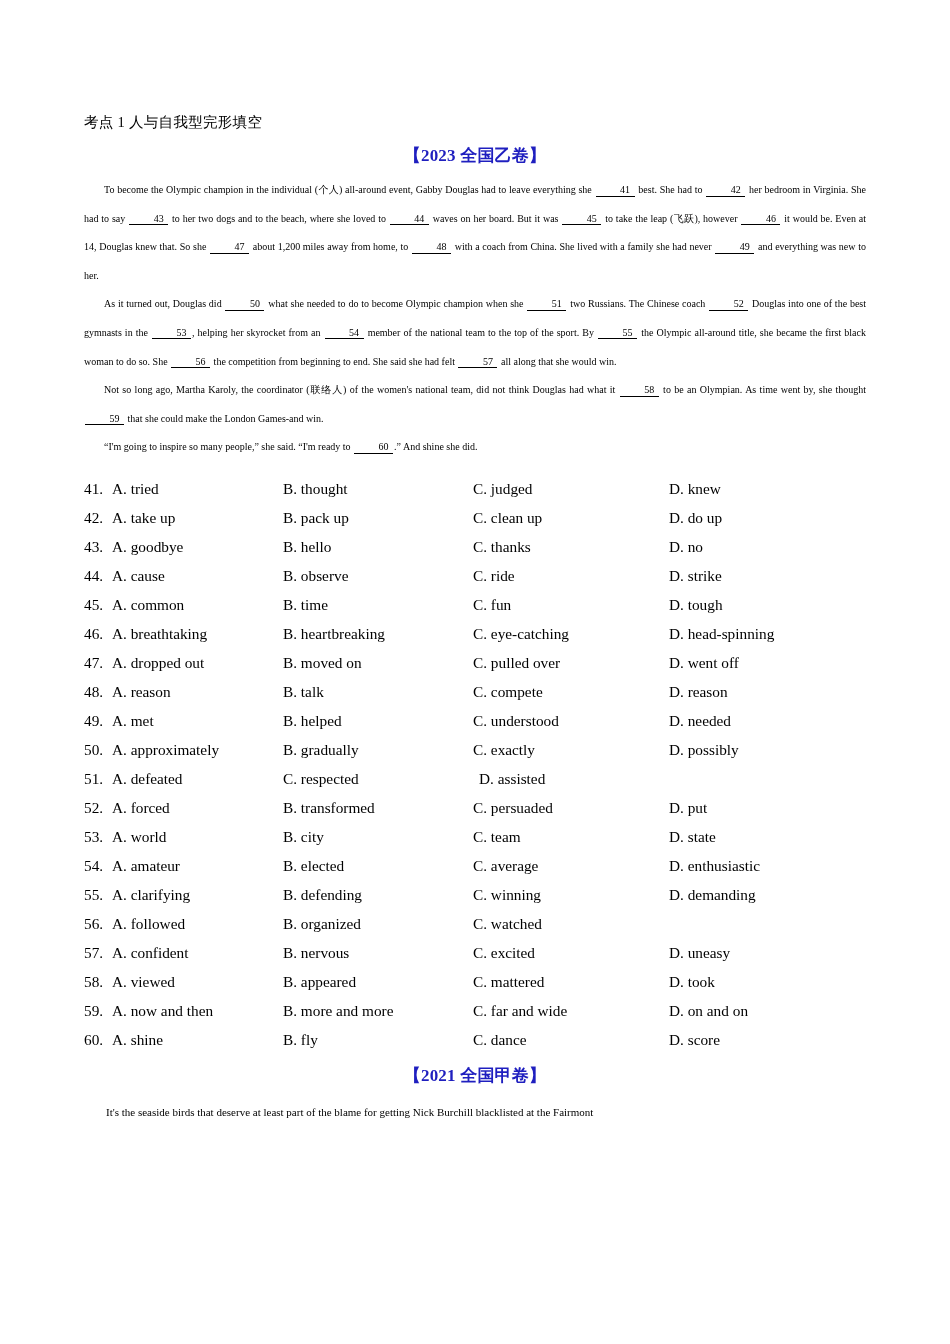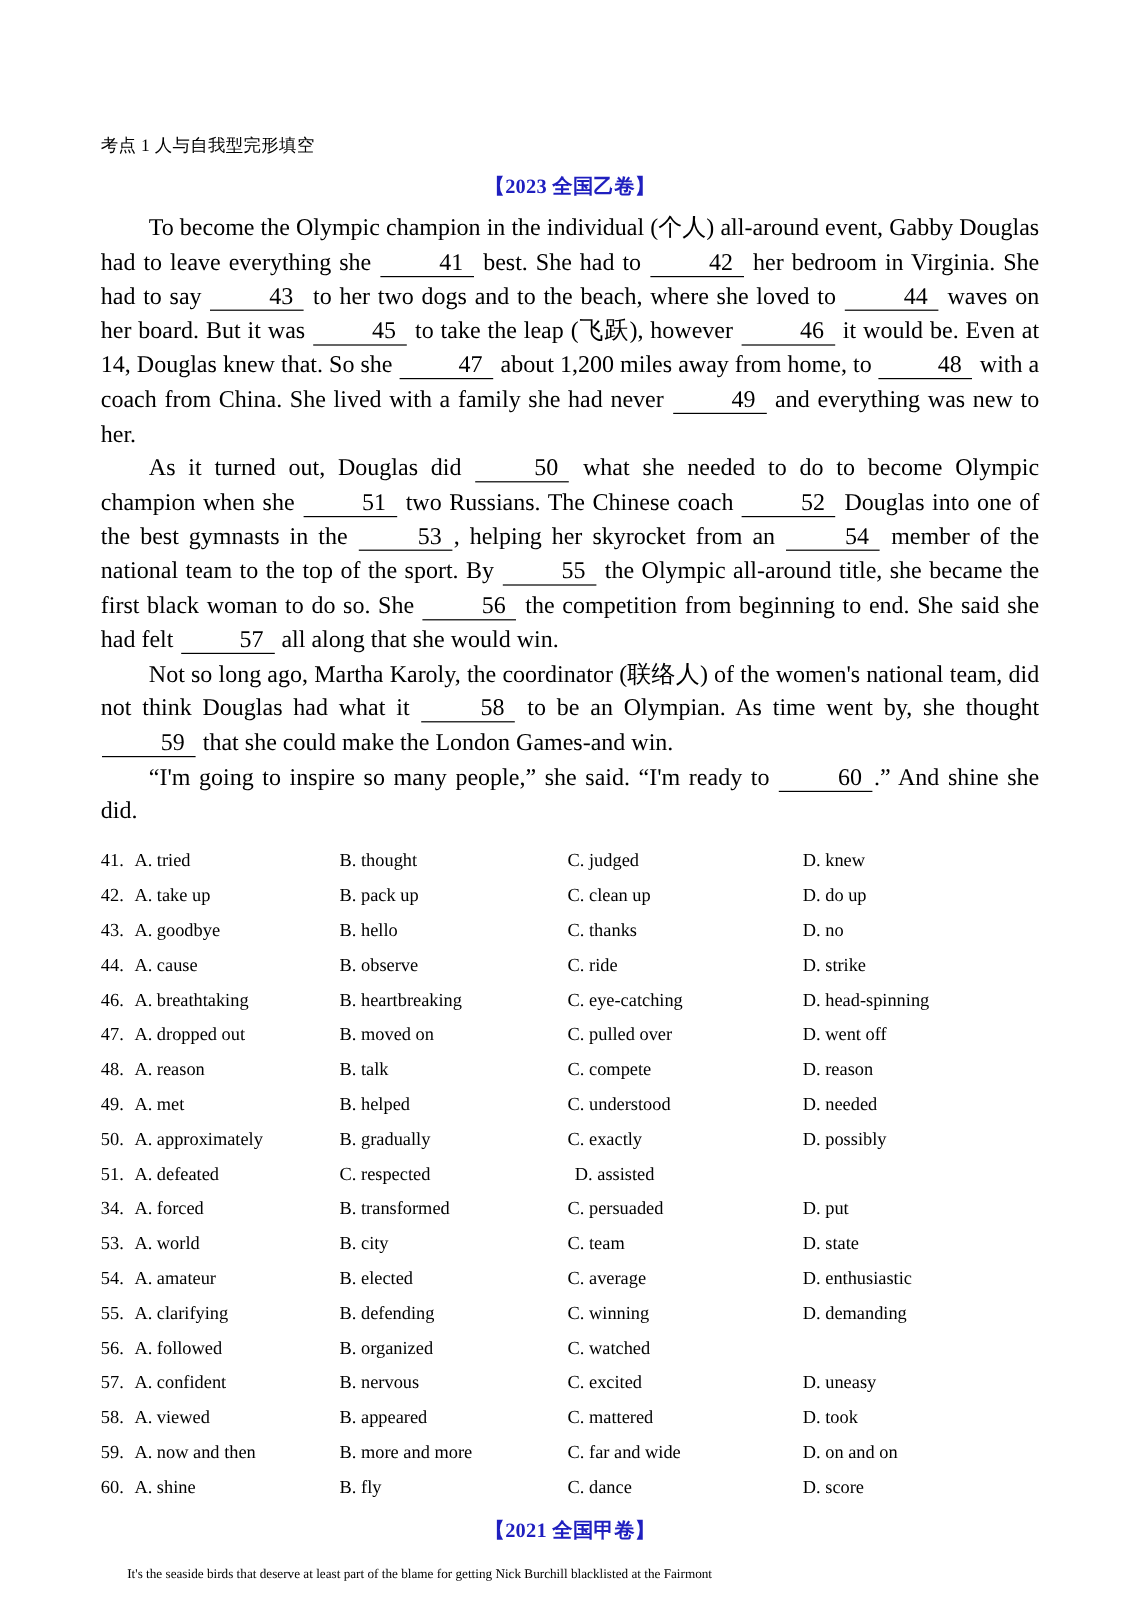--- a/index.html
+++ b/index.html
@@ -47,21 +47,21 @@
     letter-spacing: 0.2px;
     margin: 6px 0 8px 0;
     font-family: Liberation Serif, serif;
   }
   .exam-title-2 {
     margin: 10px 0 10px 0;
   }
 
   
   .para {
-    font-size: 20px;
+    font-size: 10px;
     line-height: 28.6px;
     text-align: justify;
     text-justify: inter-word;
     text-indent: 2em;
     margin: 0;
     hyphens: none;
   }
 
   
   .blank {
@@ -143,20 +143,27 @@
           <span class="opt-cell opt-d">D. no</span>
         </div>
         <div class="opt-row">
           <span class="opt-num">44.</span>
           <span class="opt-cell opt-a">A. cause</span>
           <span class="opt-cell opt-b">B. observe</span>
           <span class="opt-cell opt-c">C. ride</span>
           <span class="opt-cell opt-d">D. strike</span>
         </div>
         <div class="opt-row">
+          <span class="opt-num">45.</span>
+          <span class="opt-cell opt-a">A. common</span>
+          <span class="opt-cell opt-b">B. time</span>
+          <span class="opt-cell opt-c">C. fun</span>
+          <span class="opt-cell opt-d">D. tough</span>
+        </div>
+        <div class="opt-row">
           <span class="opt-num">46.</span>
           <span class="opt-cell opt-a">A. breathtaking</span>
           <span class="opt-cell opt-b">B. heartbreaking</span>
           <span class="opt-cell opt-c">C. eye-catching</span>
           <span class="opt-cell opt-d">D. head-spinning</span>
         </div>
         <div class="opt-row">
           <span class="opt-num">47.</span>
           <span class="opt-cell opt-a">A. dropped out</span>
           <span class="opt-cell opt-b">B. moved on</span>
@@ -184,21 +191,21 @@
           <span class="opt-cell opt-c">C. exactly</span>
           <span class="opt-cell opt-d">D. possibly</span>
         </div>
         <div class="opt-row">
           <span class="opt-num">51.</span>
           <span class="opt-cell opt-a">A. defeated</span>
           <span class="opt-cell opt-c">C. respected</span>
           <span class="opt-cell opt-d">D. assisted</span>
         </div>
         <div class="opt-row">
-          <span class="opt-num">34.</span>
+          <span class="opt-num">52.</span>
           <span class="opt-cell opt-a">A. forced</span>
           <span class="opt-cell opt-b">B. transformed</span>
           <span class="opt-cell opt-c">C. persuaded</span>
           <span class="opt-cell opt-d">D. put</span>
         </div>
         <div class="opt-row">
           <span class="opt-num">53.</span>
           <span class="opt-cell opt-a">A. world</span>
           <span class="opt-cell opt-b">B. city</span>
           <span class="opt-cell opt-c">C. team</span>

